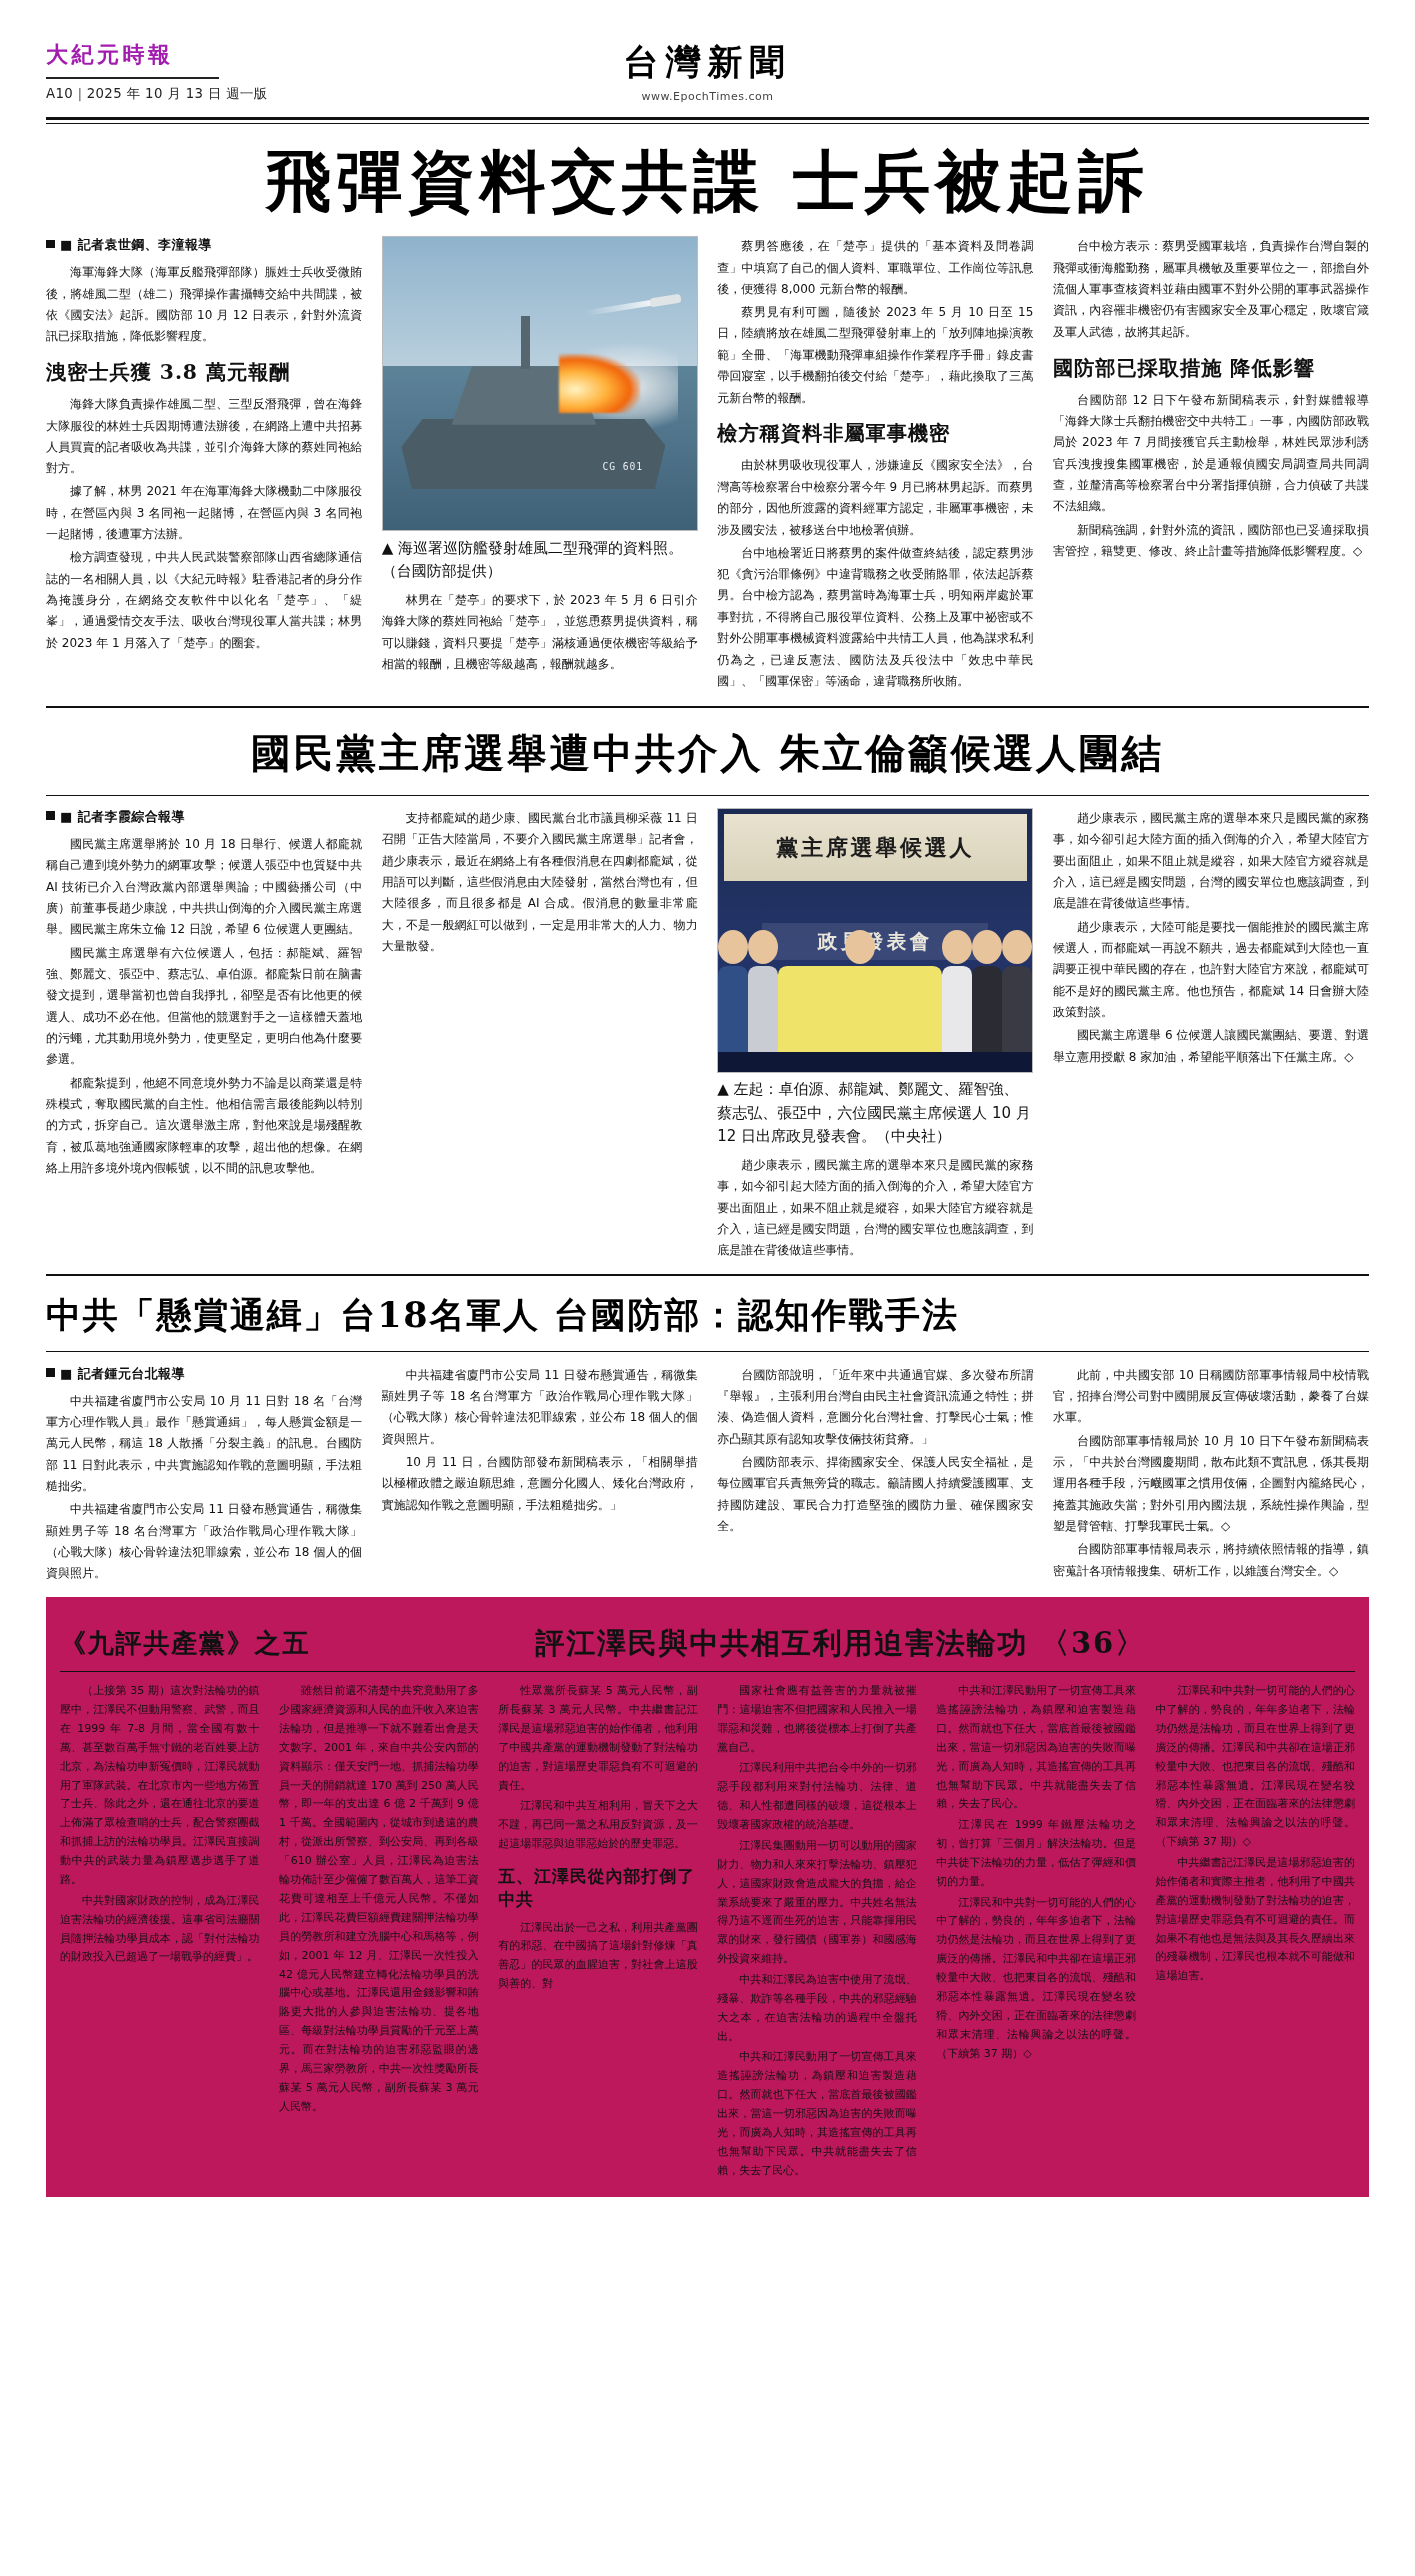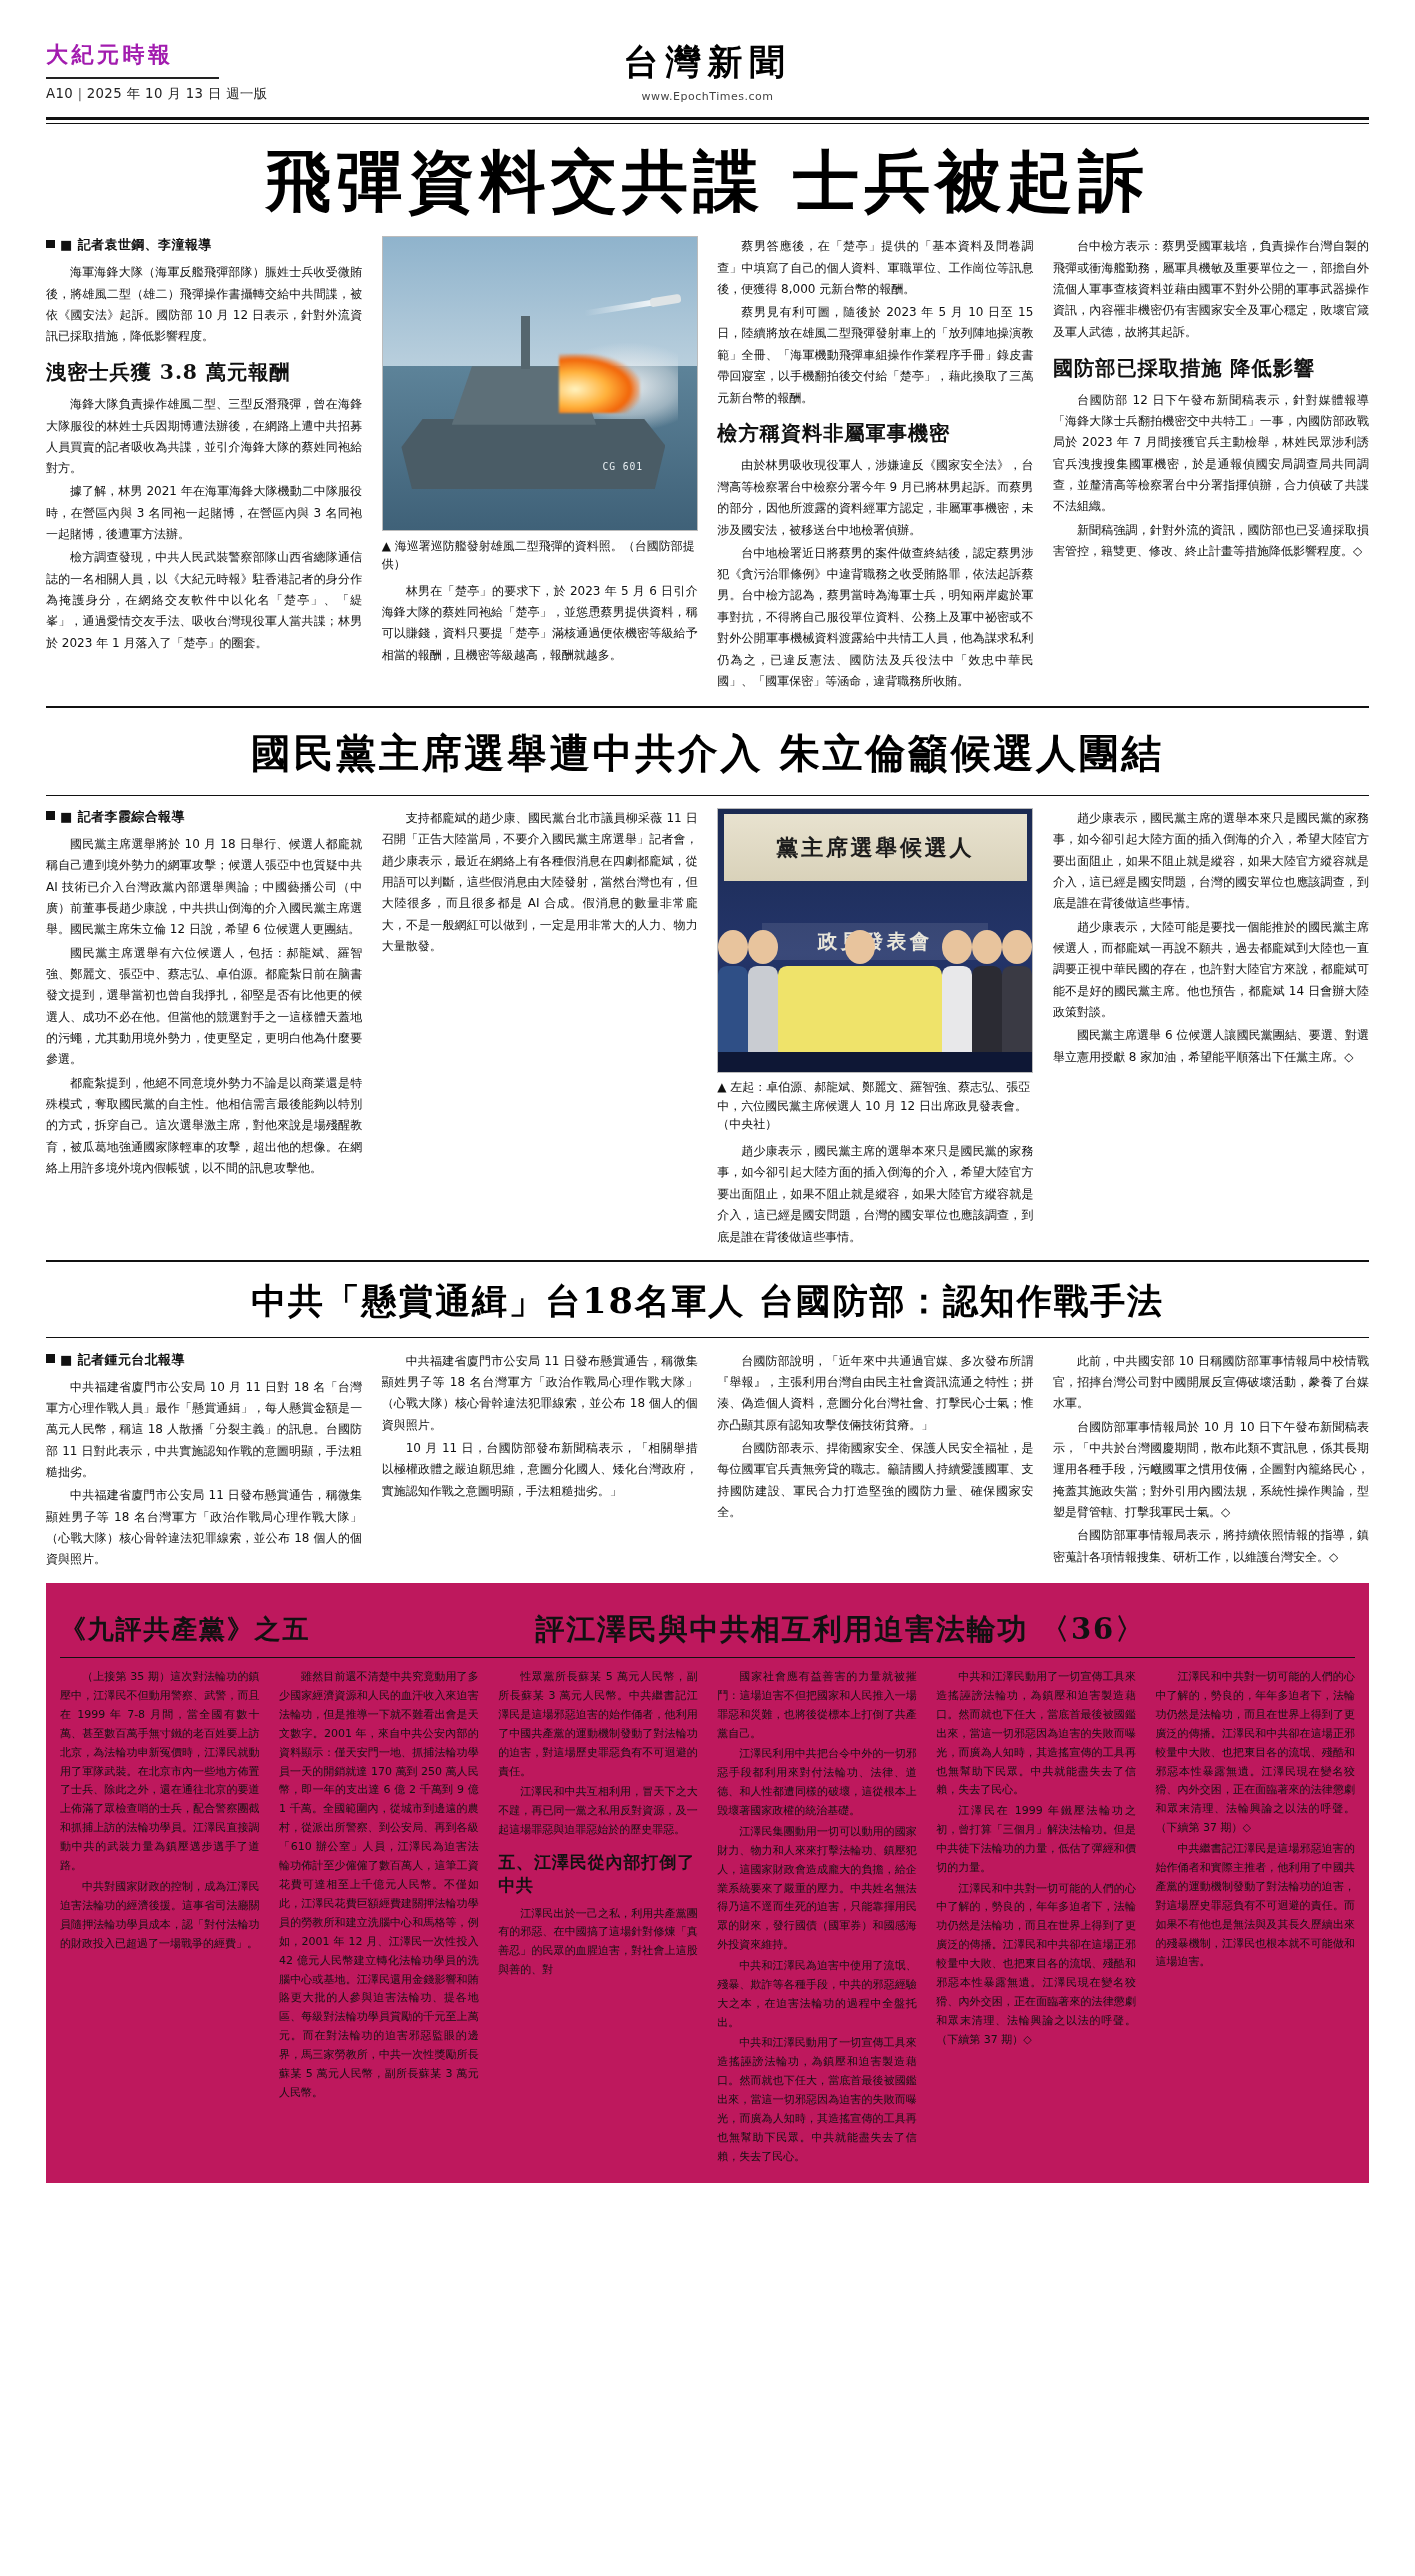--- a/index.html
+++ b/index.html
@@ -31,36 +31,36 @@
     font-size:66px; letter-spacing:5.3px; text-align:center;
     margin:23px 0 19.5px 0; color:#000; line-height:1.06;
   }
   .headline2 {
     font-family:"DejaVu Serif", serif; font-weight:bold;
     font-size:40px; letter-spacing:2.7px; text-align:center;
     margin:17.7px 0 14px 0; color:#000;
   }
   .headline3 {
     font-family:"DejaVu Serif", serif; font-weight:bold;
-    font-size:35px; letter-spacing:1.8px; text-align:center;
+    font-size:35px; letter-spacing:1.8px; 
     margin:16px 0 12.4px 0; color:#000;
   }
 
   .hr-dark { height:1.8px; background:#111; }
   .hr-light { height:0.9px; background:#111; }
 
   
   .byline { font-size:13px; font-weight:bold; margin-bottom:8px; letter-spacing:0.4px; }
   .byline .sq { display:inline-block; width:8.8px; height:8.8px; background:#111; margin-right:5.3px; vertical-align:0.9px;}
   .sub { font-family:"DejaVu Serif", serif; font-size:20.3px; font-weight:bold; margin:10.6px 0 8px 0; letter-spacing:0.9px; }
   p.body { font-size:12px; line-height:1.78; text-align:justify; margin:0 0 0 0; text-indent:2em; color:#111; }
   p.body + p.body { margin-top:1.8px; }
 
   .photo-box { border:0.9px solid #bbb; }
-  .photo-cap { font-size:12px; line-height:1.55; margin-top:5.3px; color:#111; }
+  .photo-cap { font-size:15px; line-height:1.55; margin-top:5.3px; color:#111; }
 
   
   .sec1 { display:flex; gap:19.5px; margin-top:12.4px; }
   .sec1 .c { width:calc((1323px - 58px)/4); }
 
   
   .ship {
     width:100%; height:295px; position:relative; overflow:hidden;
     background:linear-gradient(#7fa8c6 0%, #9dbdd4 38%, #6d93ad 39%, #52778f 100%);
   }

